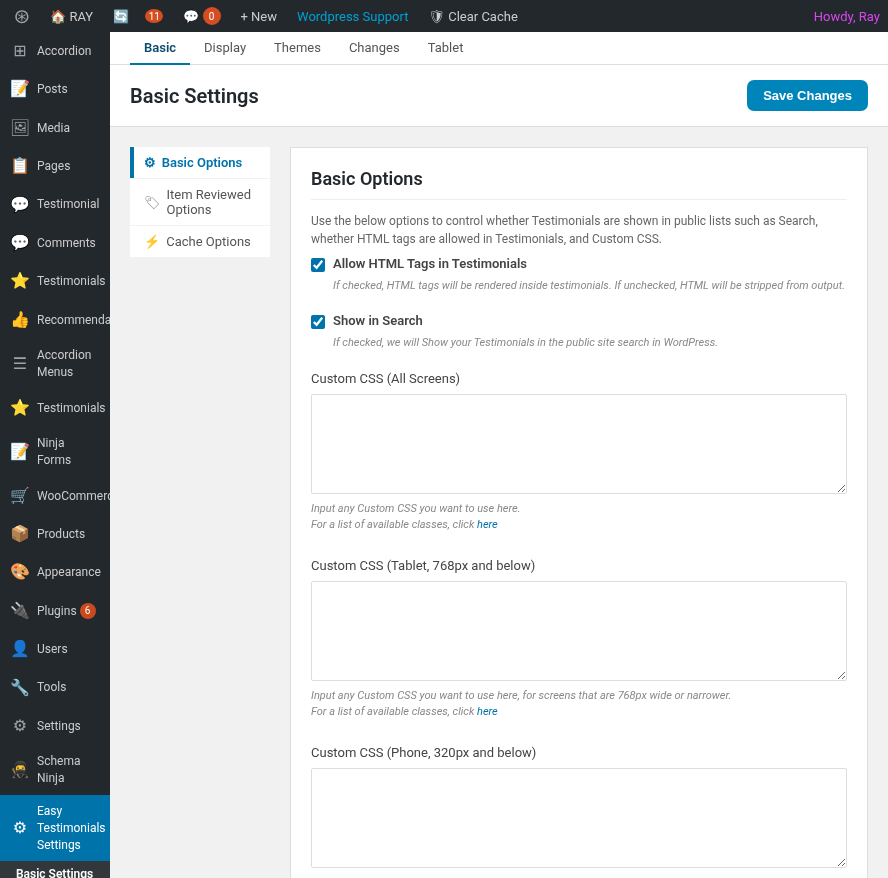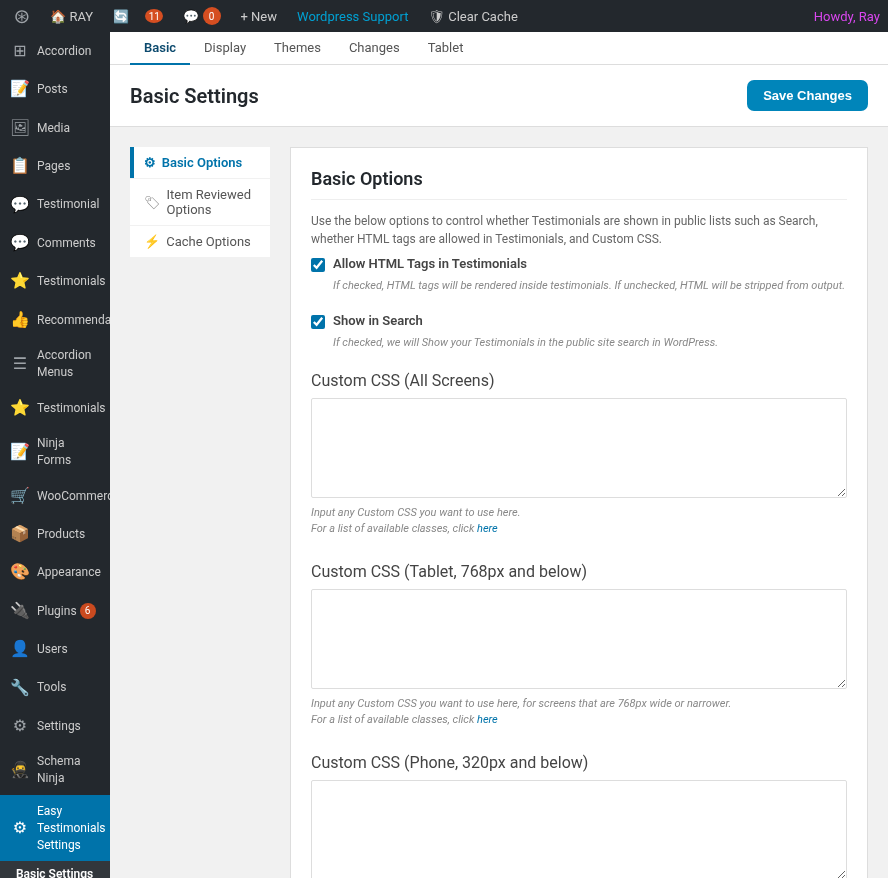--- a/index.html
+++ b/index.html
@@ -238,21 +238,21 @@
     }
     .option-hint {
       font-size: 11px;
       color: #888;
       font-style: italic;
       margin-left: 22px;
       line-height: 1.4;
     }
 
     .css-section-title {
-      font-size: 16px;
+      font-size: 13px;
       color: #444;
       margin-bottom: 8px;
       font-weight: 400;
     }
     .css-textarea {
       width: 100%;
       height: 100px;
       border: 1px solid #ddd;
       padding: 8px;
       font-family: monospace;

